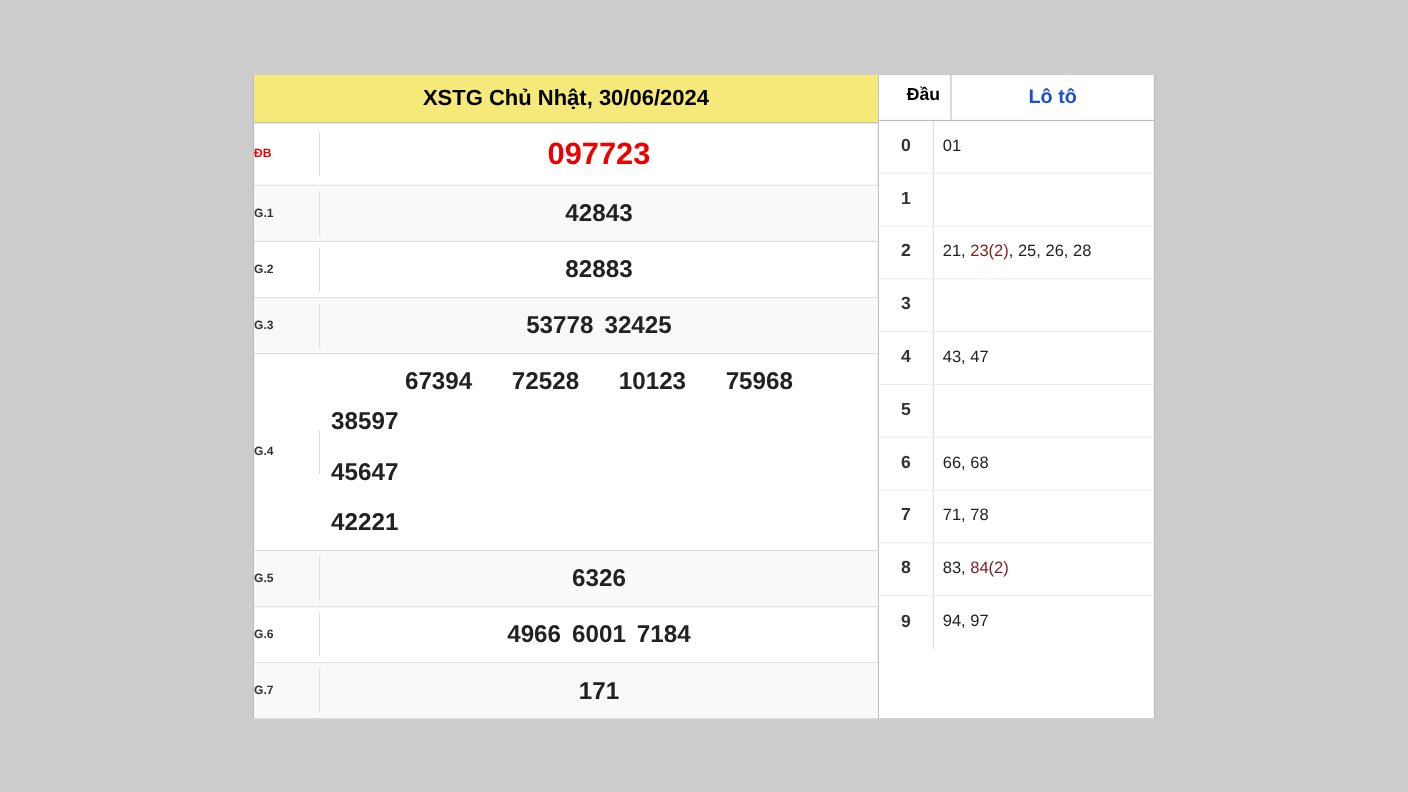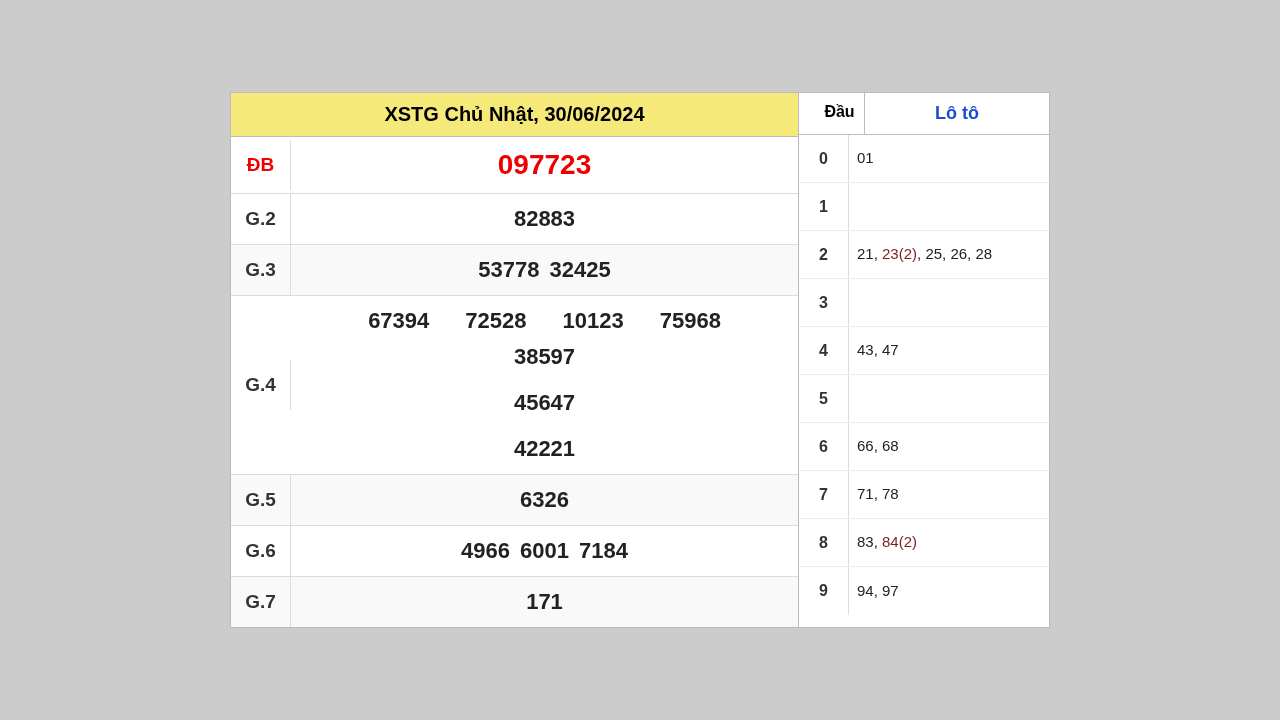--- a/index.html
+++ b/index.html
@@ -34,36 +34,35 @@
       display: flex;
       border-bottom: 1px solid #ddd;
       align-items: center;
     }
     .data-row:last-child {
       border-bottom: none;
     }
     .row-label {
       width: 60px;
       min-width: 60px;
-      text-align: center;
-      font-size: 19px;
+      text-align: left;
+      font-size: 11px;
       font-weight: bold;
       color: #333;
       padding: 14px 0;
       border-right: 1px solid #ddd;
     }
     .row-values {
       flex: 1;
       display: flex;
       flex-wrap: wrap;
       justify-content: center;
       align-items: center;
       gap: 10px;
       padding: 12px 10px;
-      text-align: center;
     }
     .value {
       font-size: 22px;
       font-weight: bold;
       color: #222;
     }
     .value.special {
       color: #e00;
       font-size: 28px;
     }
@@ -141,20 +140,26 @@
 <div class="container">
 
   <div class="left-table">
     <div class="header-row">XSTG Chủ Nhật, 30/06/2024</div>
 
     <div id="lottery-rows">
         <div class="data-row">
           <div class="row-label db-label">ĐB</div>
           <div class="row-values">
             <span class="value special">097723</span>
+          </div>
+        </div>
+        <div class="data-row row-bg-alt">
+          <div class="row-label">G.1</div>
+          <div class="row-values">
+            <span class="value">42843</span>
           </div>
         </div>
         <div class="data-row">
           <div class="row-label">G.2</div>
           <div class="row-values">
             <span class="value">82883</span>
           </div>
         </div>
         <div class="data-row row-bg-alt">
           <div class="row-label">G.3</div>

